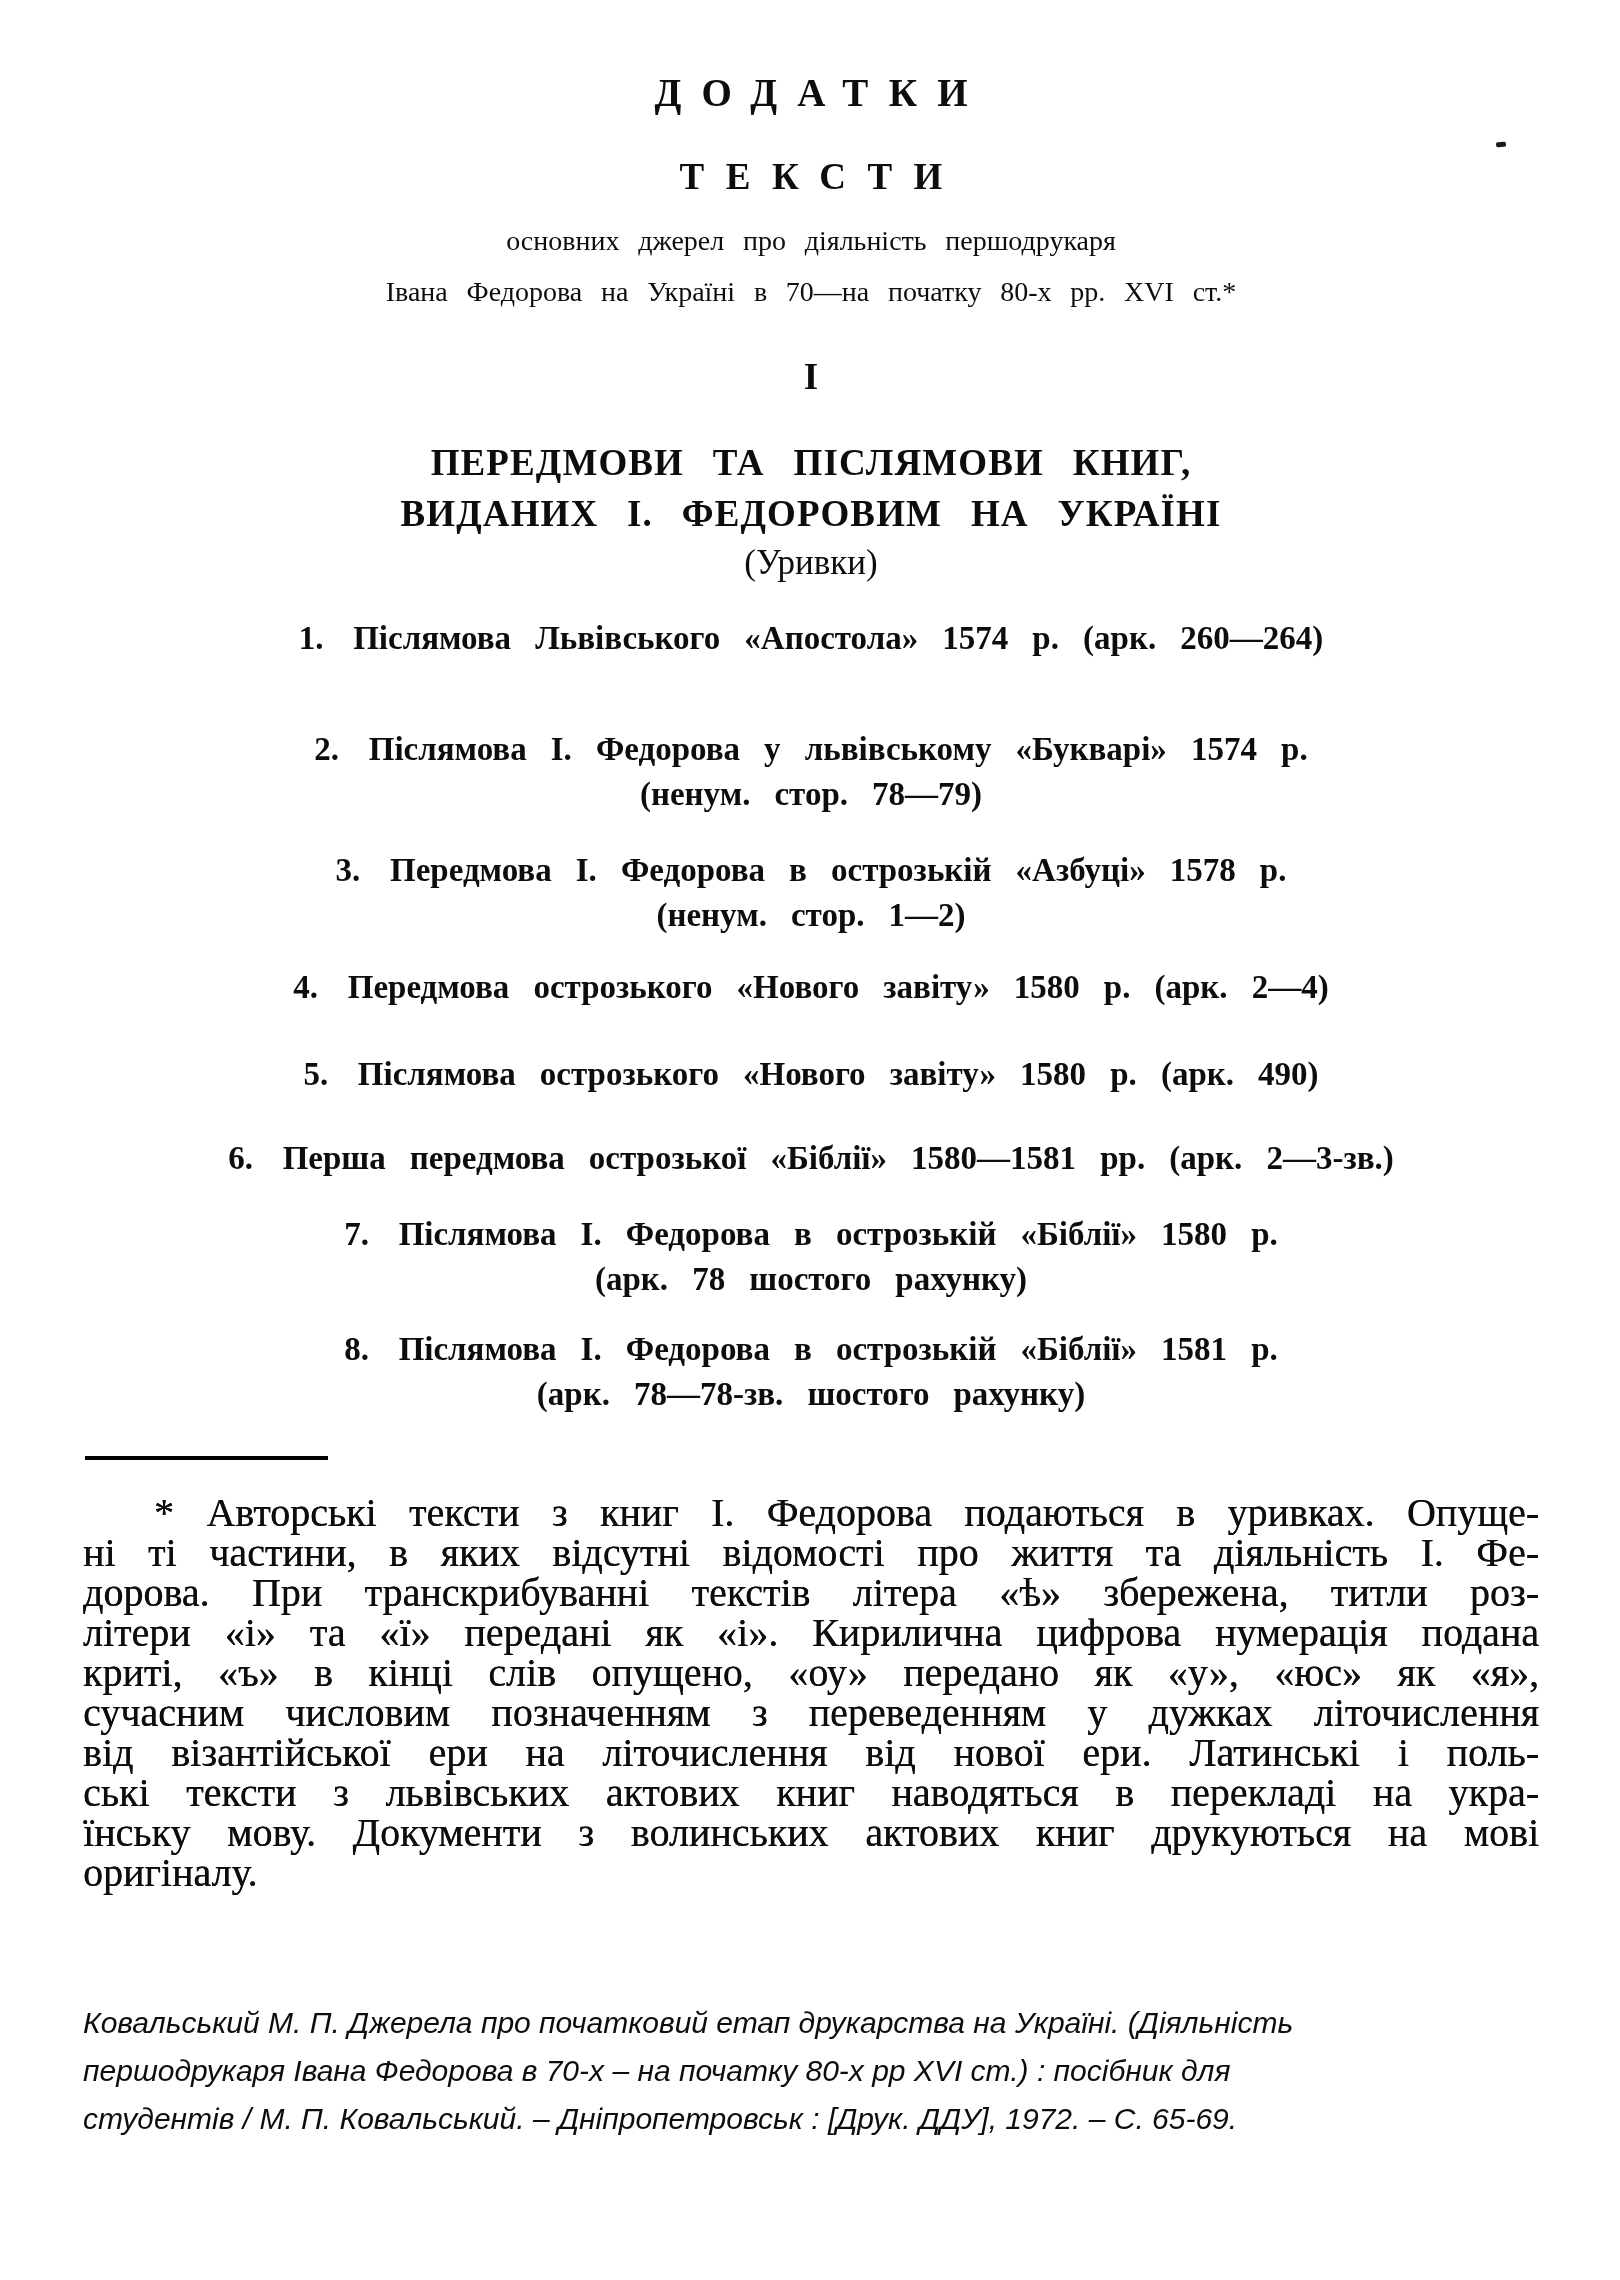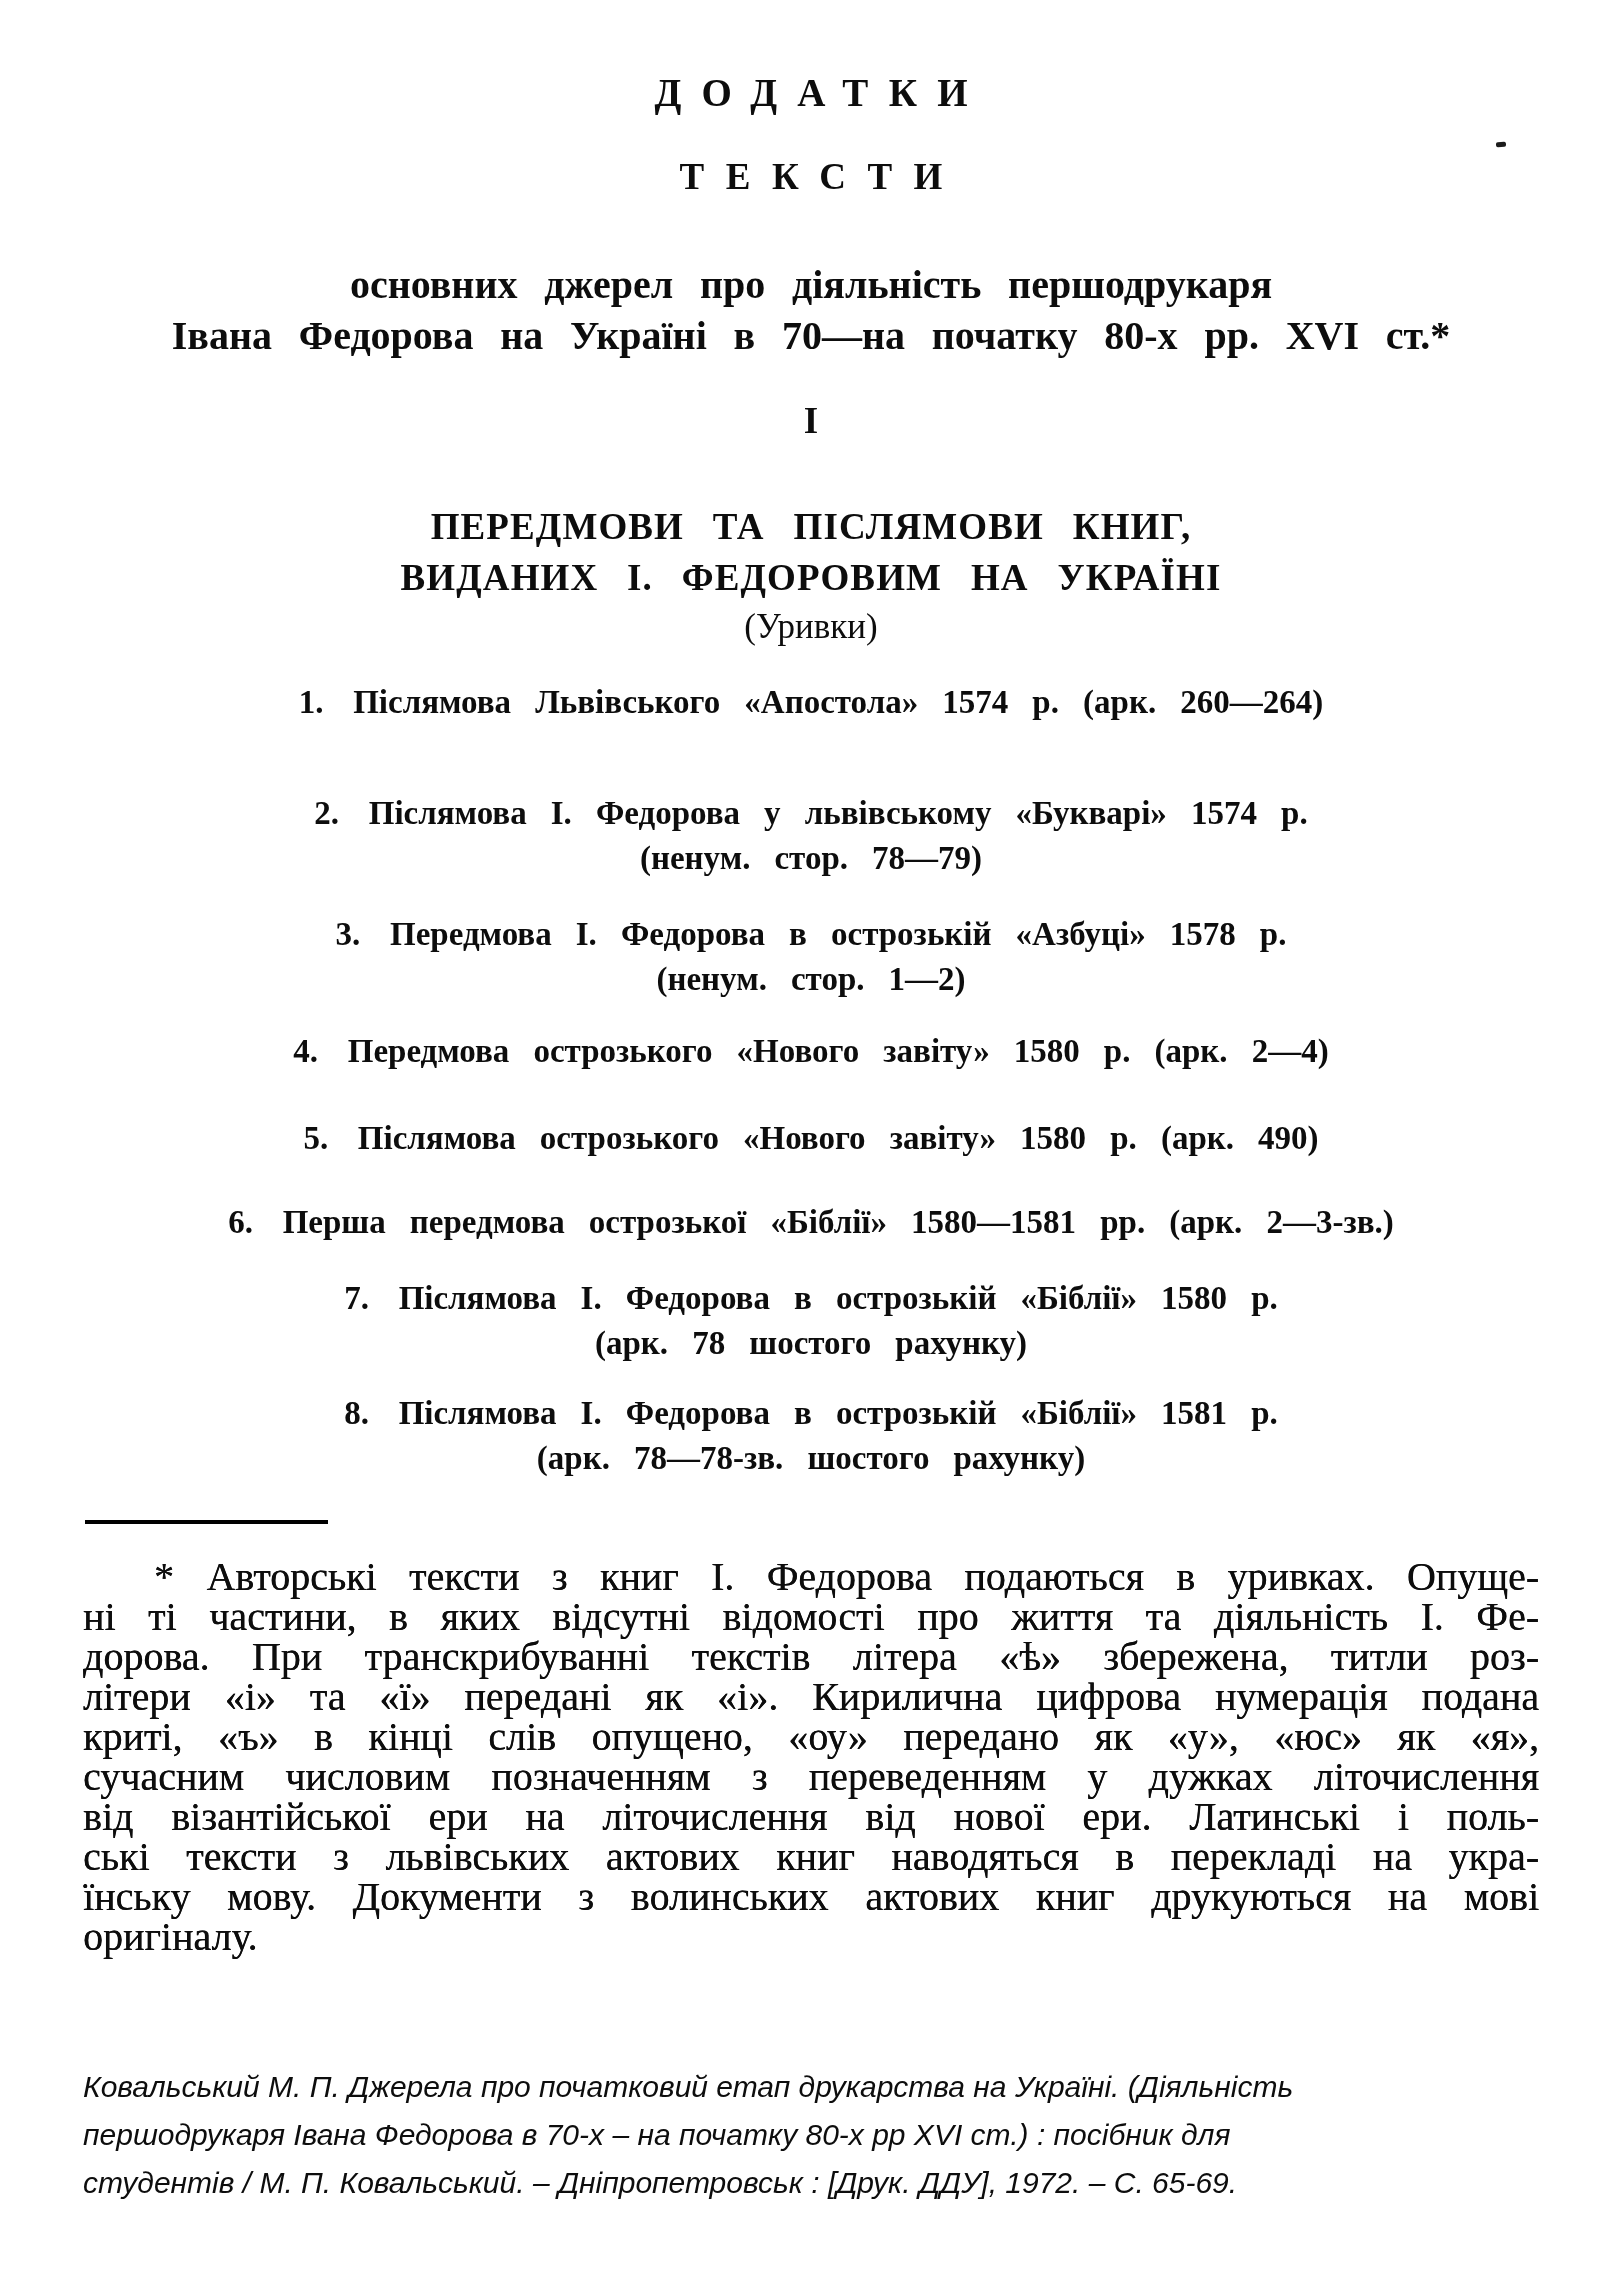--- a/index.html
+++ b/index.html
@@ -34,36 +34,36 @@
   .texts-title {
     margin: 46px 0 0 0;
     font-size: 37px;
     line-height: 1;
     font-weight: 700;
     text-align: center;
     letter-spacing: 0.58em;
     text-indent: 0.58em;
   }
   .subtitle {
-    margin-top: 64px;
-    font-size: 40px;
+    margin-top: 20px;
+    font-size: 28px;
     line-height: 51px;
-    font-weight: 700;
+    font-weight: 400;
     text-align: center;
     word-spacing: 0.42em;
   }
   .part-numeral {
     margin-top: 41px;
     font-size: 37px;
     line-height: 37px;
     font-weight: 700;
     text-align: center;
   }
   .section-heading {
-    margin-top: 62px;
+    margin-top: 42px;
     font-size: 37px;
     line-height: 51px;
     font-weight: 700;
     text-align: center;
     letter-spacing: 0.03em;
     word-spacing: 0.5em;
   }
   .section-subheading {
     margin-top: 1.9px;
     font-size: 35px;

